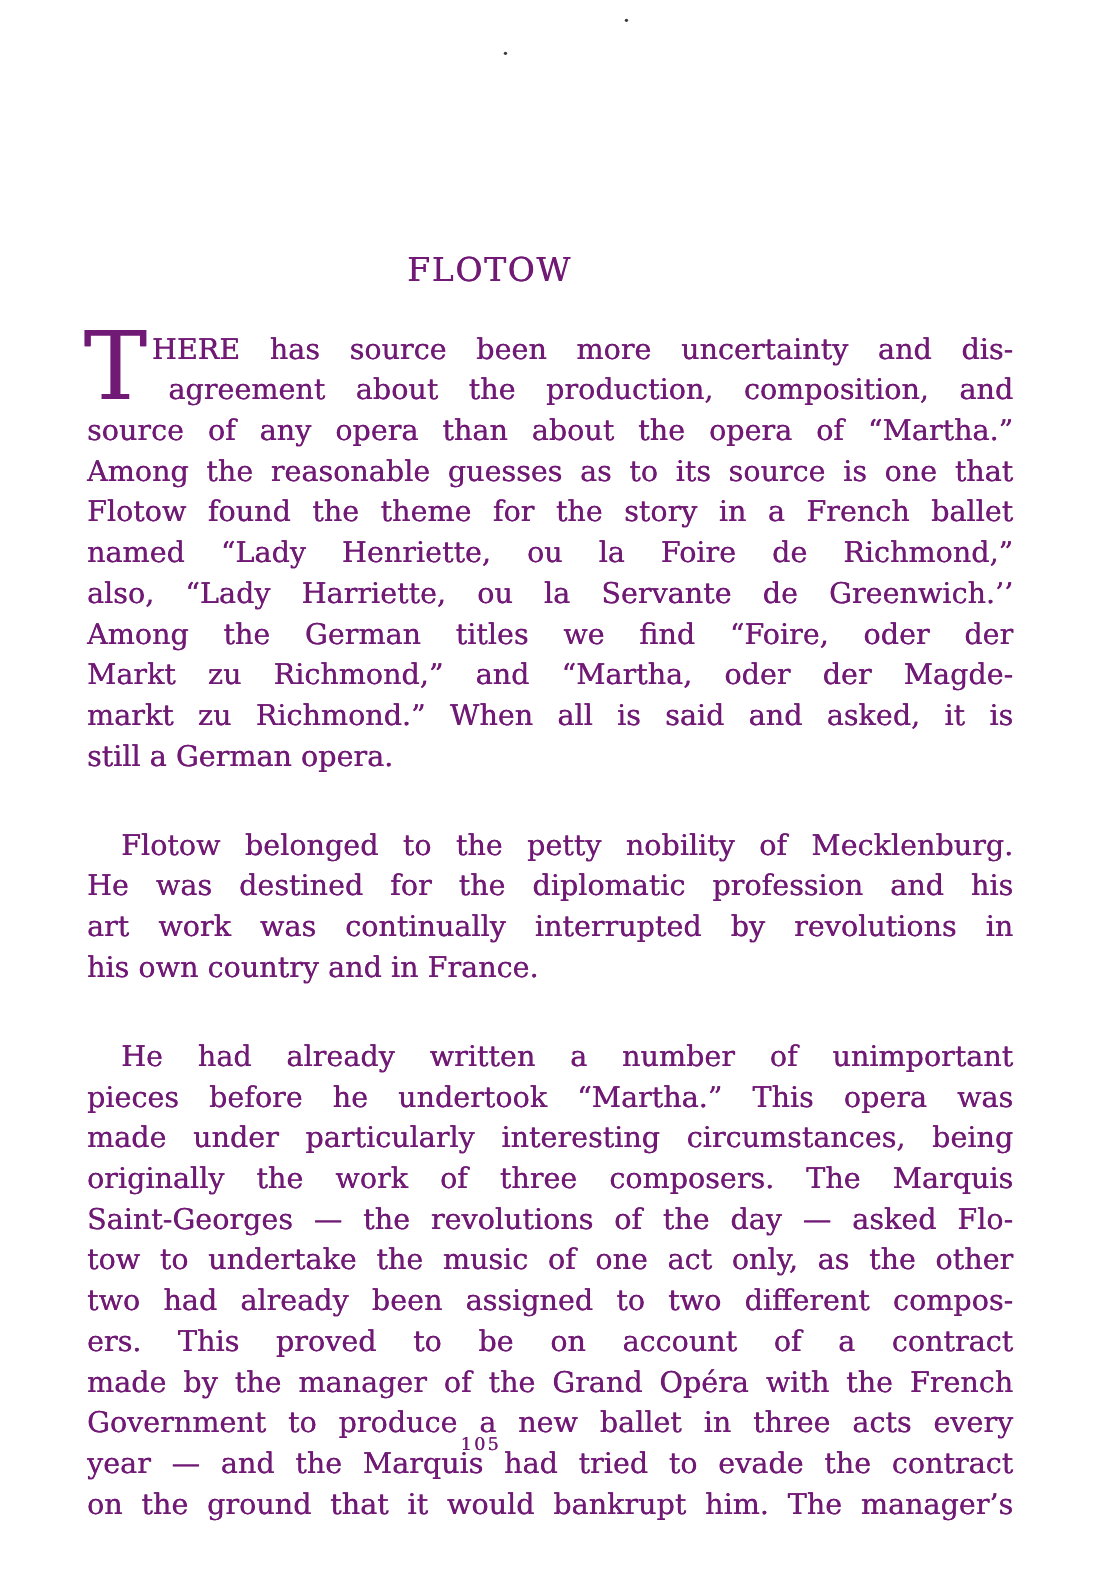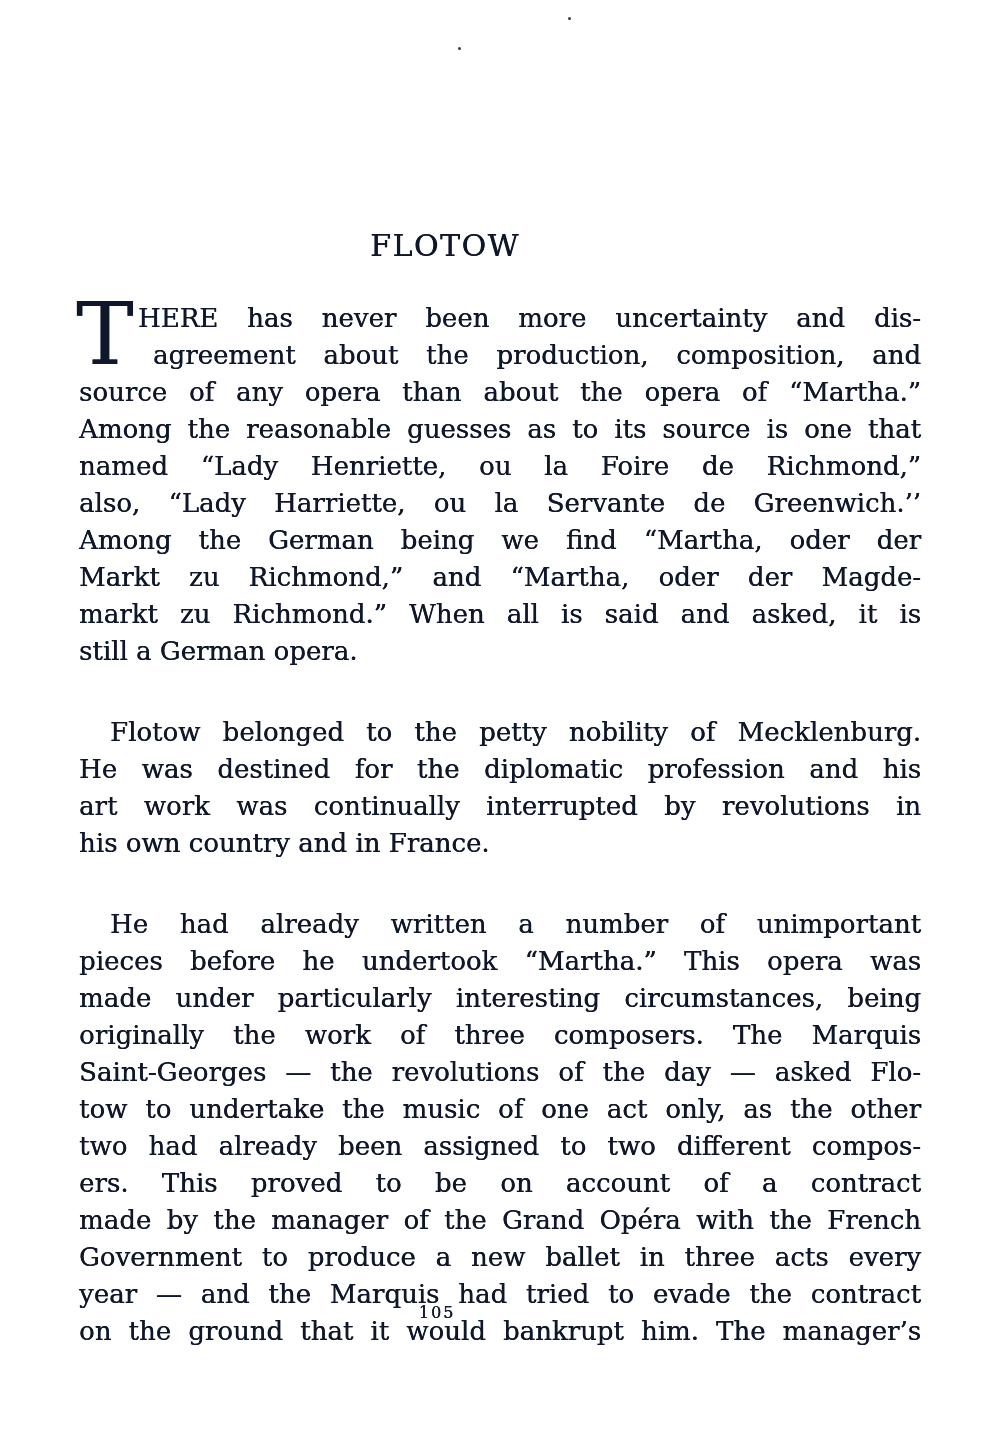--- a/index.html
+++ b/index.html
@@ -7,21 +7,21 @@
     padding: 0;
     background: #e8e8e8;
   }
   .sheet {
     position: relative;
     width: 1000px;
     height: 1444px;
     background: #ffffff;
     overflow: hidden;
     font-family: "DejaVu Serif", "Liberation Serif", serif;
-    color: #0f172a;
+    color: #701a75;
   }
   .scan-speck {
     position: absolute;
     background: #3a3a3a;
     border-radius: 50%;
   }
   .speck-a { left: 568px; top: 17px; width: 3px; height: 3px; }
   .speck-b { left: 458px; top: 47px; width: 3px; height: 3px; }
 
   .page-title {
@@ -85,27 +85,28 @@
 
   <div class="scan-speck speck-a"></div>
   <div class="scan-speck speck-b"></div>
 
   <div class="page-title">FLOTOW</div>
 
   <div class="body-block">
 
     <div class="paragraph">
       <span class="drop-cap">T</span>
-      <div class="line dc1">HERE has never been more uncertainty and dis-</div>
+      <div class="line dc1">HERE has source been more uncertainty and dis-</div>
       <div class="line dc2">agreement about the production, composition, and</div>
       <div class="line">source of any opera than about the opera of “Martha.”</div>
       <div class="line">Among the reasonable guesses as to its source is one that</div>
+      <div class="line">Flotow found the theme for the story in a French ballet</div>
       <div class="line">named “Lady Henriette, ou la Foire de Richmond,”</div>
       <div class="line">also, “Lady Harriette, ou la Servante de Greenwich.’’</div>
-      <div class="line">Among the German being we find “Martha, oder der</div>
+      <div class="line">Among the German titles we find “Foire, oder der</div>
       <div class="line">Markt zu Richmond,” and “Martha, oder der Magde-</div>
       <div class="line">markt zu Richmond.” When all is said and asked, it is</div>
       <div class="line flush-last">still a German opera.</div>
     </div>
 
     <div class="paragraph">
       <div class="line indent">Flotow belonged to the petty nobility of Mecklenburg.</div>
       <div class="line">He was destined for the diplomatic profession and his</div>
       <div class="line">art work was continually interrupted by revolutions in</div>
       <div class="line flush-last">his own country and in France.</div>

